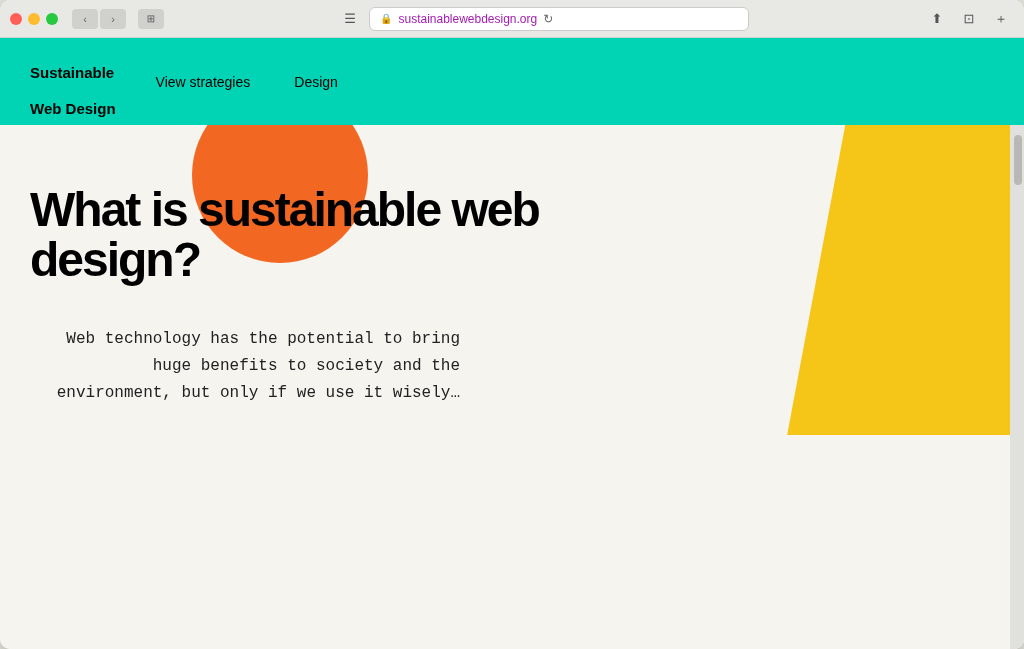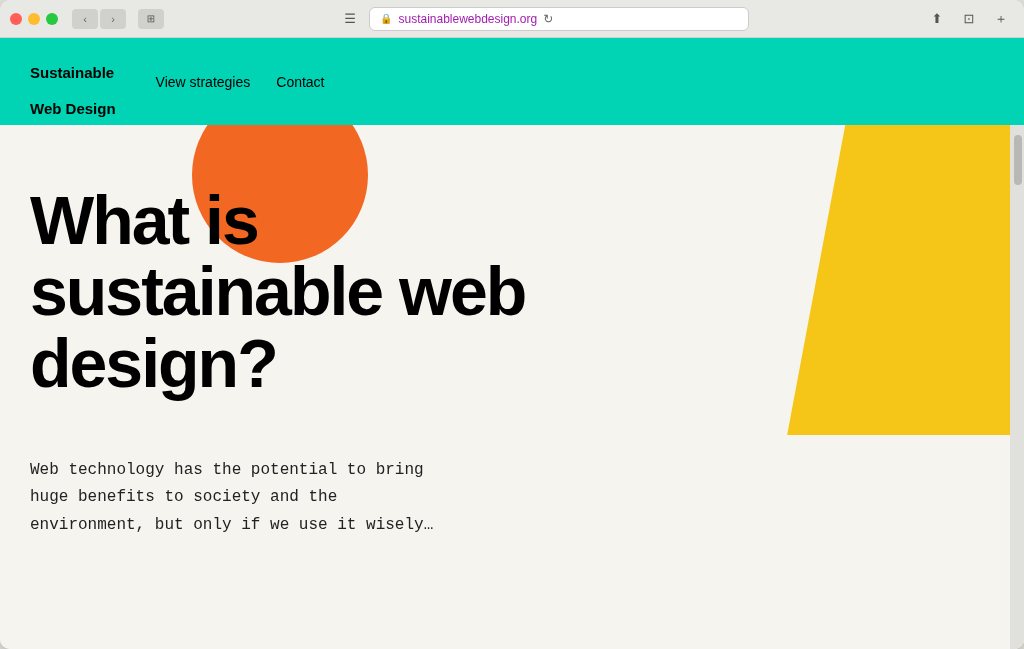--- a/index.html
+++ b/index.html
@@ -180,21 +180,21 @@
     .site-logo {
       font-size: 15px;
       font-weight: 800;
       color: #000;
       line-height: 1.2;
       white-space: pre-line;
     }
 
     .site-nav-links {
       display: flex;
-      gap: 26px;
+      gap: 44px;
       align-items: center;
     }
 
     .site-nav-link {
       font-size: 14px;
       font-weight: 500;
       color: #000;
       text-decoration: none;
       cursor: pointer;
     }
@@ -227,34 +227,35 @@
 
     
     .hero-section {
       position: absolute;
       top: 60px;
       left: 30px;
       width: 560px;
     }
 
     .hero-heading {
-      font-size: 68px;
+      font-size: 48px;
       font-weight: 900;
       color: #000;
       line-height: 1.05;
       letter-spacing: -2px;
-      margin-bottom: 58px;
+      margin-bottom: 40px;
     }
 
     .hero-body {
       font-size: 16px;
       color: #222;
       line-height: 1.7;
       font-family: 'Courier New', Courier, monospace;
       max-width: 430px;
+      text-align: right;
     }
 
     
     .scrollbar-track {
       position: absolute;
       right: 0;
       top: 0;
       width: 14px;
       height: 100%;
       background: #e0e0dc;
@@ -307,21 +308,21 @@
 
   <div class="browser-content" style="position:relative; display:flex; flex-direction:column;">
 
     <div class="site-nav">
       <div class="site-logo">
         <span>Sustainable</span><br>
         <span>Web Design</span>
       </div>
       <nav class="site-nav-links">
         <a class="site-nav-link">View strategies</a>
-        <a class="site-nav-link">Contact</a>
+        <a class="site-nav-link">Design</a>
       </nav>
     </div>
 
     <div class="site-main">
 
       <svg class="orange-shape" viewBox="0 0 180 175" style="position:absolute; top:0; left:190px; width:180px; height:175px;" xmlns="http://www.w3.org/2000/svg">
         <ellipse cx="90" cy="50" rx="88" ry="88" fill="#f26722"></ellipse>
       </svg>
 
       <svg class="yellow-shape" viewBox="0 0 220 320" style="position:absolute; top:-30px; right:0; width:240px; height:340px;" xmlns="http://www.w3.org/2000/svg">

